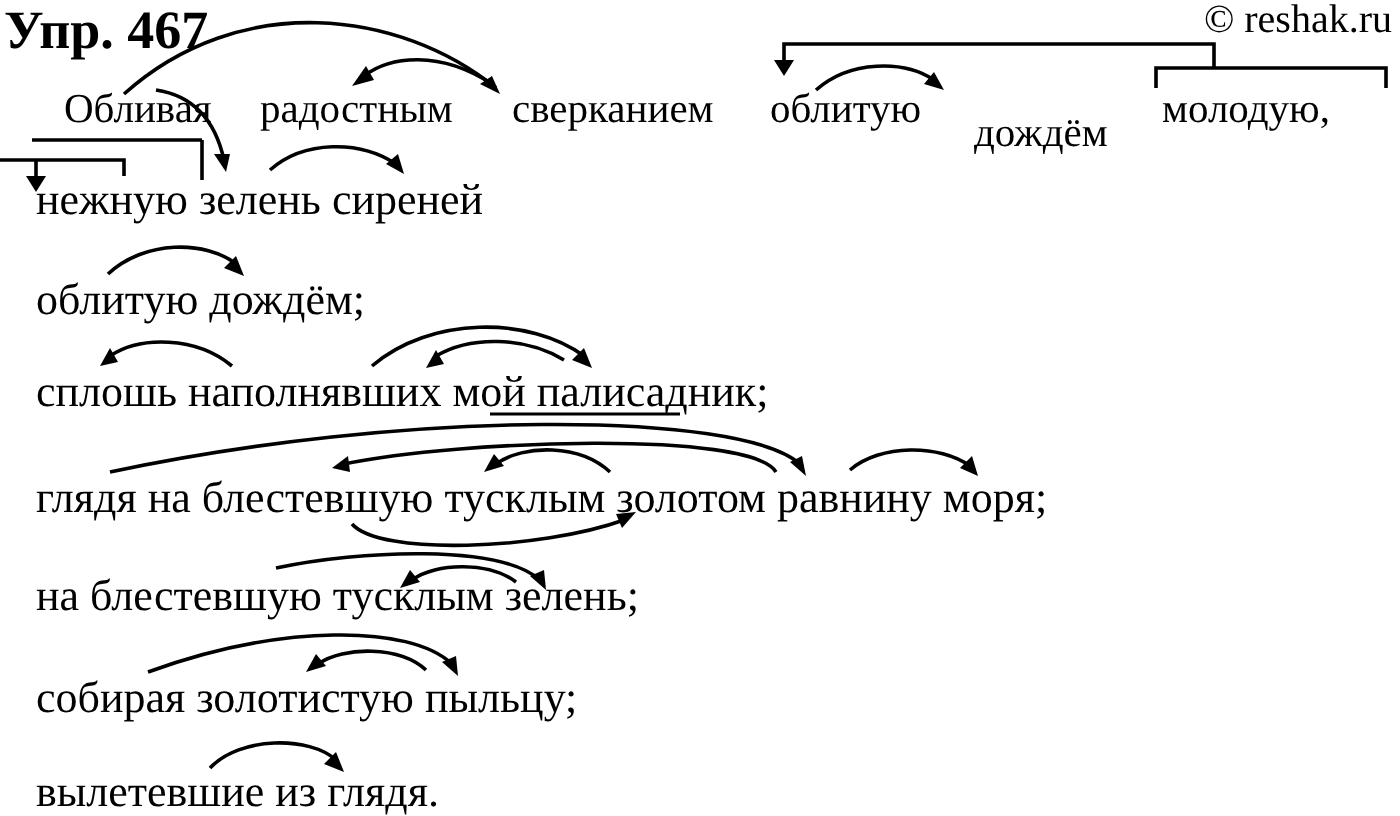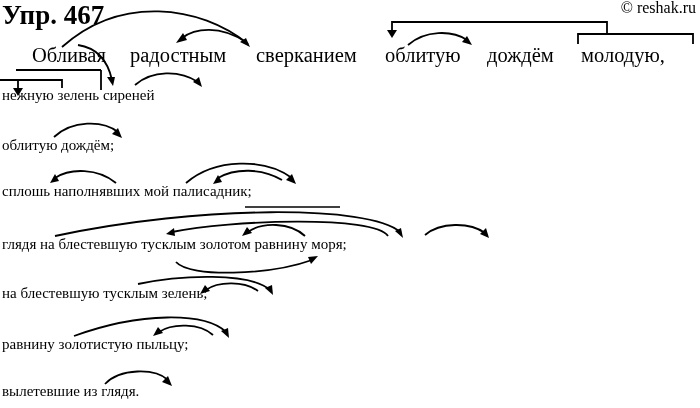--- a/index.html
+++ b/index.html
@@ -1,46 +1,46 @@
 <!DOCTYPE html>
 <html><head>
 <meta charset="utf-8">
 <style>
   html, body { margin:0; padding:0; background:#ffffff; }
   body { width:700px; height:408px; position:relative; overflow:hidden;
          font-family:"Liberation Serif", "DejaVu Serif", serif; color:#000; }
   .title { position:absolute; left:2px; top:0px; font-size:27px; font-weight:bold; }
-  .watermark { position:absolute; right:4px; top:-1px; font-size:16px; }
-  .line { position:absolute; left:2px; font-size:15px; white-space:nowrap; }
+  .watermark { position:absolute; right:4px; top:-1px; font-size:20px; }
+  .line { position:absolute; left:18px; font-size:22px; white-space:nowrap; }
   .w { position:absolute; font-size:20.5px; white-space:nowrap;margin-left:30px; }
   svg.arcs { position:absolute; left:0; top:0; width:700px; height:408px; pointer-events:none; }
   svg.arcs path, svg.arcs polyline { fill:none; stroke:#000; stroke-width:1.8; }
   svg.arcs polygon { fill:#000; stroke:none; }
 </style>
 </head>
 <body>
 
 <div class="title">Упр. 467</div>
 <div class="watermark">© reshak.ru</div>
 
 <span class="w" style="left:2px;top:44px;">Обливая</span>
 <span class="w" style="left:100px;top:44px;">радостным</span>
 <span class="w" style="left:226px;top:44px;">сверканием</span>
 <span class="w" style="left:355px;top:44px;">облитую</span>
-<span class="w" style="left:457px;top:44px;">дождём</span>
+<span class="w" style="left:457px;top:56px;">дождём</span>
 <span class="w" style="left:551px;top:44px;">молодую,</span>
 <span class="w" style="left:695px;top:44px;text-decoration:underline;">ещё</span>
 
 <div class="line" style="top:87px;">нежную зелень сиреней</div>
 
 <div class="line" style="top:137px;">облитую дождём;</div>
 <div class="line" style="top:183px;">сплошь наполнявших мой палисадник;</div>
 <div class="line" style="top:236px;font-family:Liberation Serif, serif;">глядя на блестевшую тусклым золотом равнину моря;</div>
 <div class="line" style="top:285px;">на блестевшую тусклым зелень;</div>
-<div class="line" style="top:336px;">равнину золотистую пыльцу;</div>
+<div class="line" style="top:336px;">собирая золотистую пыльцу;</div>
 <div class="line" style="top:383px;">вылетевшие из глядя.</div>
 
 <svg class="arcs" viewBox="0 0 700 408">
 
   <g>
     <path d="M62,47 C120,-5 200,5 248,44"></path>
     <polygon points="250,47 240,42 246,38"></polygon>
   </g>
 
   <g>

